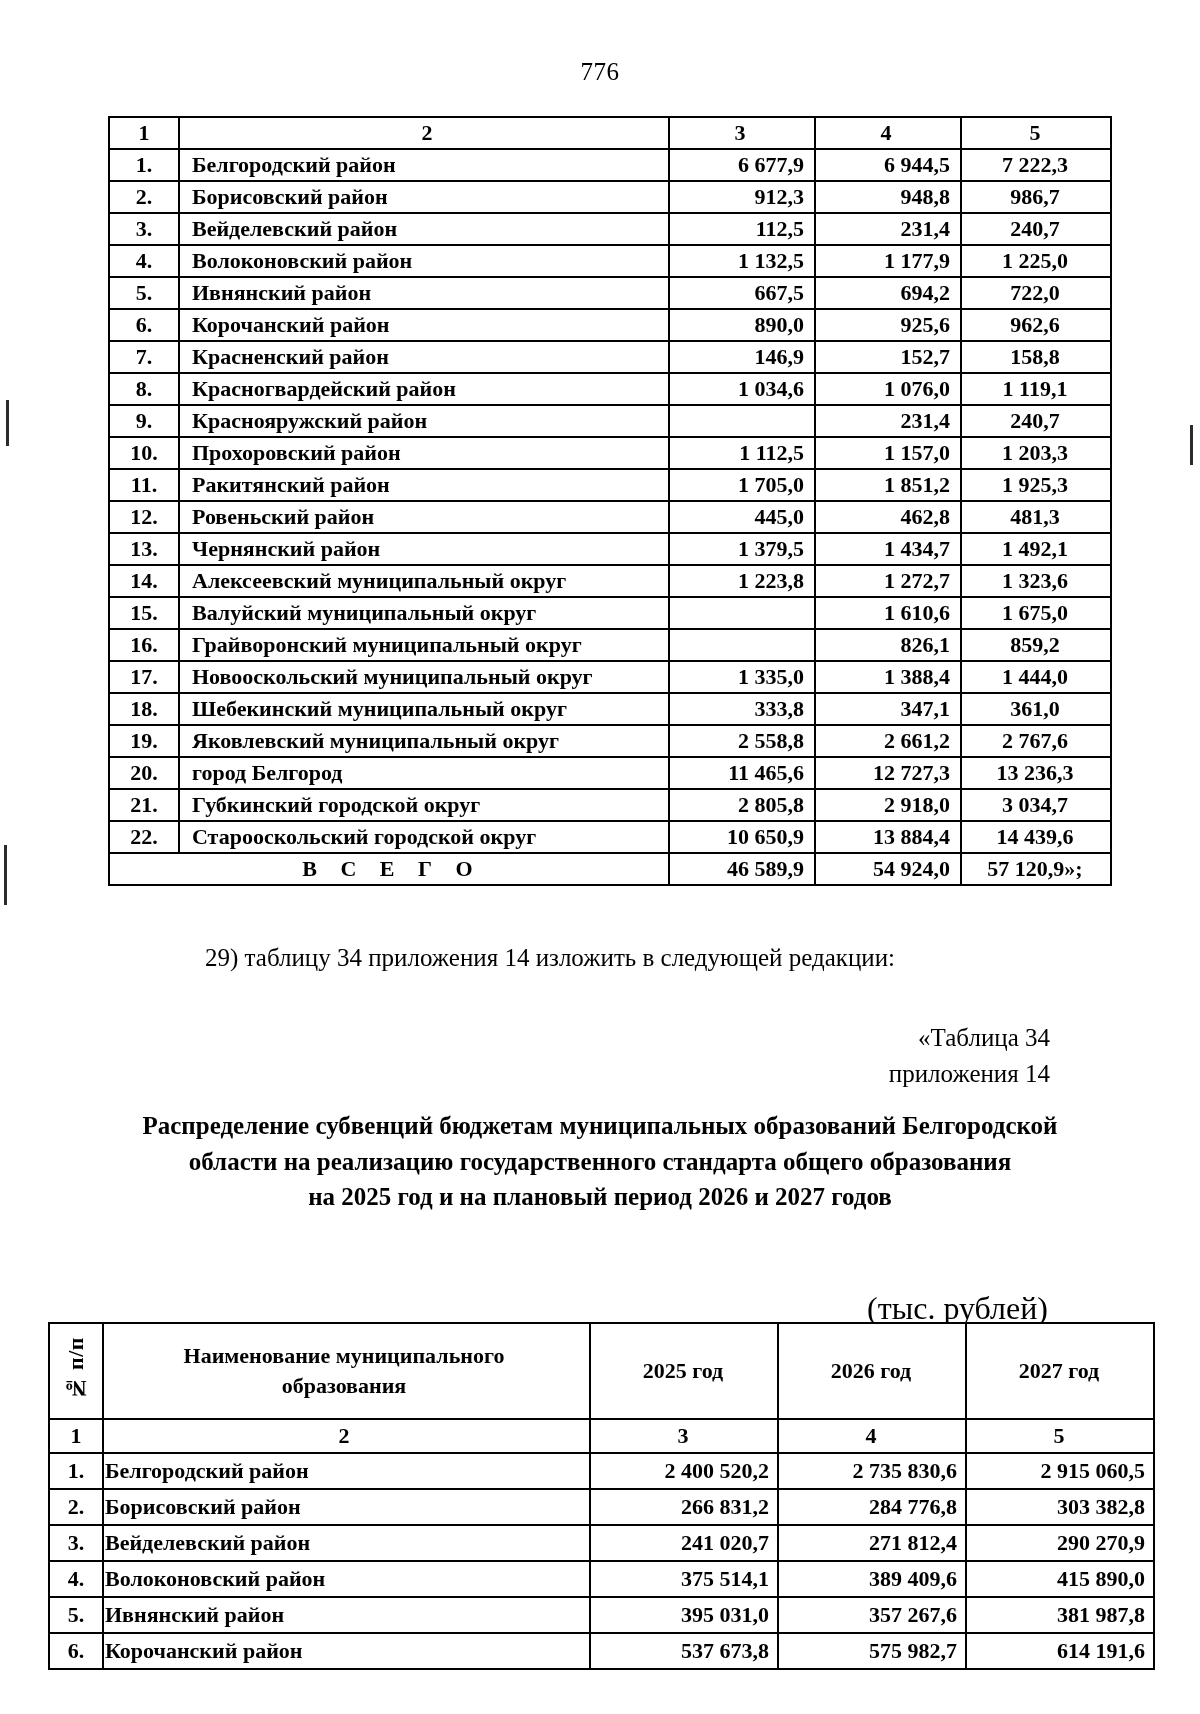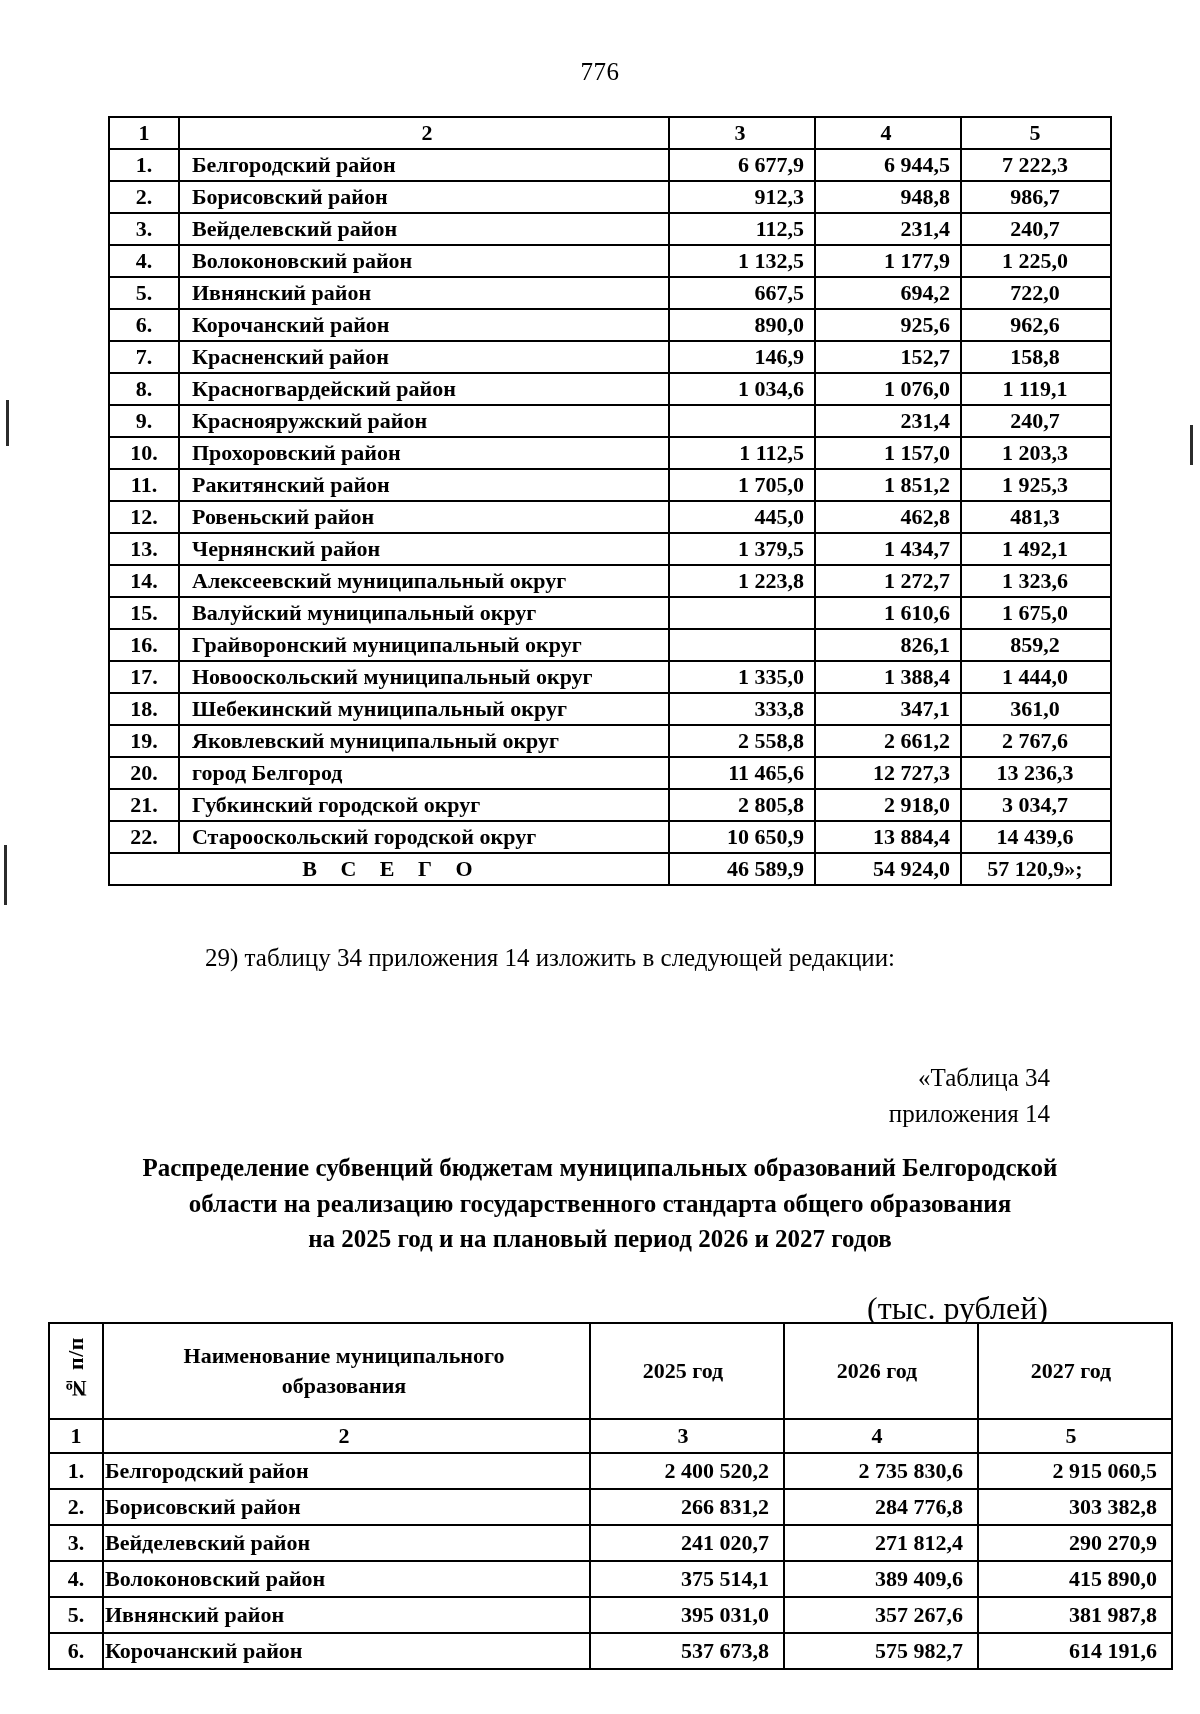--- a/index.html
+++ b/index.html
@@ -98,55 +98,53 @@
   }
 
   
   .cap-block {
     position: absolute;
     right: 150px;
     top: 1020px;
     text-align: right;
     font-size: 25px;
     line-height: 1.45;
-    margin-top: 40px;
   }
 
   
   .tbl-title {
     position: absolute;
     left: 0;
     top: 1108px;
     width: 1200px;
     text-align: center;
     font-size: 25px;
     font-weight: bold;
     line-height: 1.42;
-    margin-top: 42px;
   }
 
   
   .units {
     position: absolute;
     right: 152px;
     top: 1290px;
     font-size: 32px;
   }
 
   
   .t2-wrap {
     position: absolute;
     left: 48px;
     top: 1322px;
   }
   table.t2 { width: 1056px; }
   table.t2 td { height: 32px; }
   .t2 .c-num  { width: 52px;  text-align: center; }
   .t2 .c-name { width: 478px; text-align: left; padding-left: 1px; }
-  .t2 .c-val  { width: 172px; text-align: right; padding-right: 14px; }
+  .t2 .c-val  { width: 172px; text-align: right; padding-right: 8px; }
 
   .t2 .head-cell {
     text-align: center;
     height: 92px;
     line-height: 1.35;
   }
   .t2 .rot-cell {
     text-align: center;
     padding: 0;
   }

